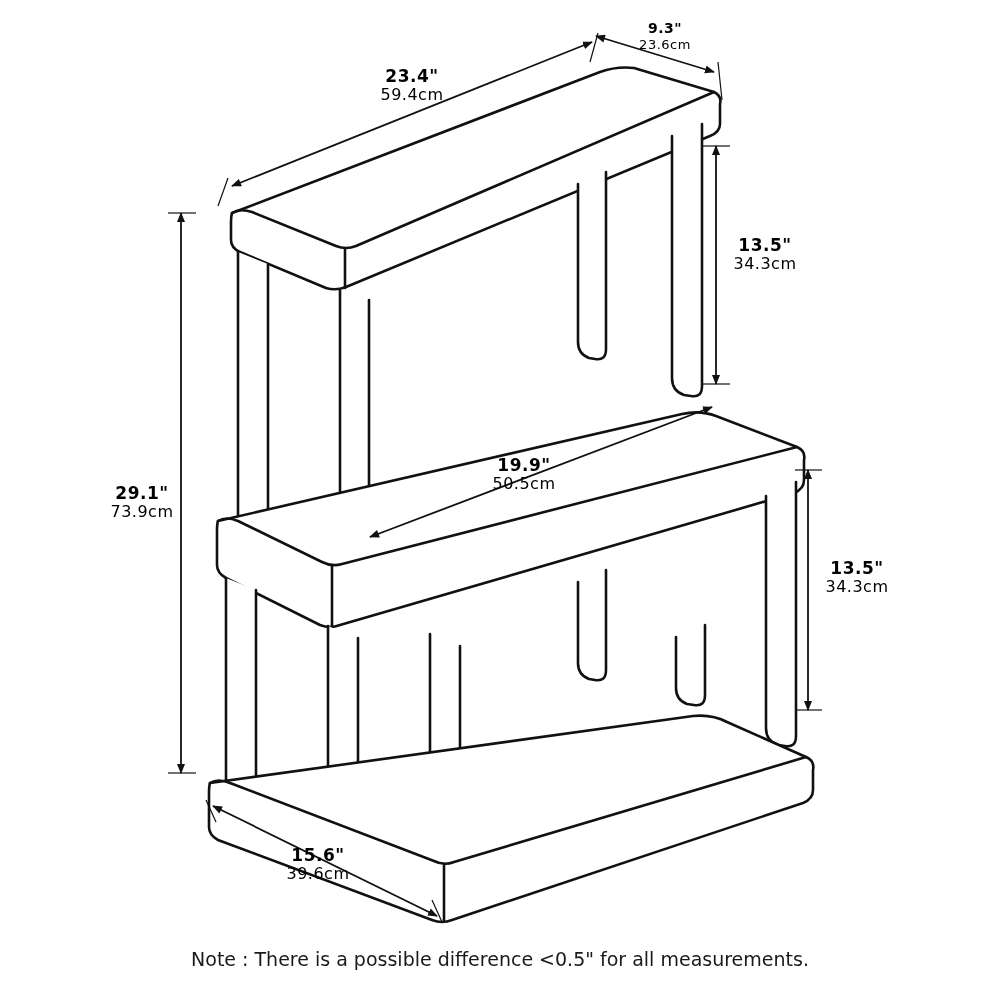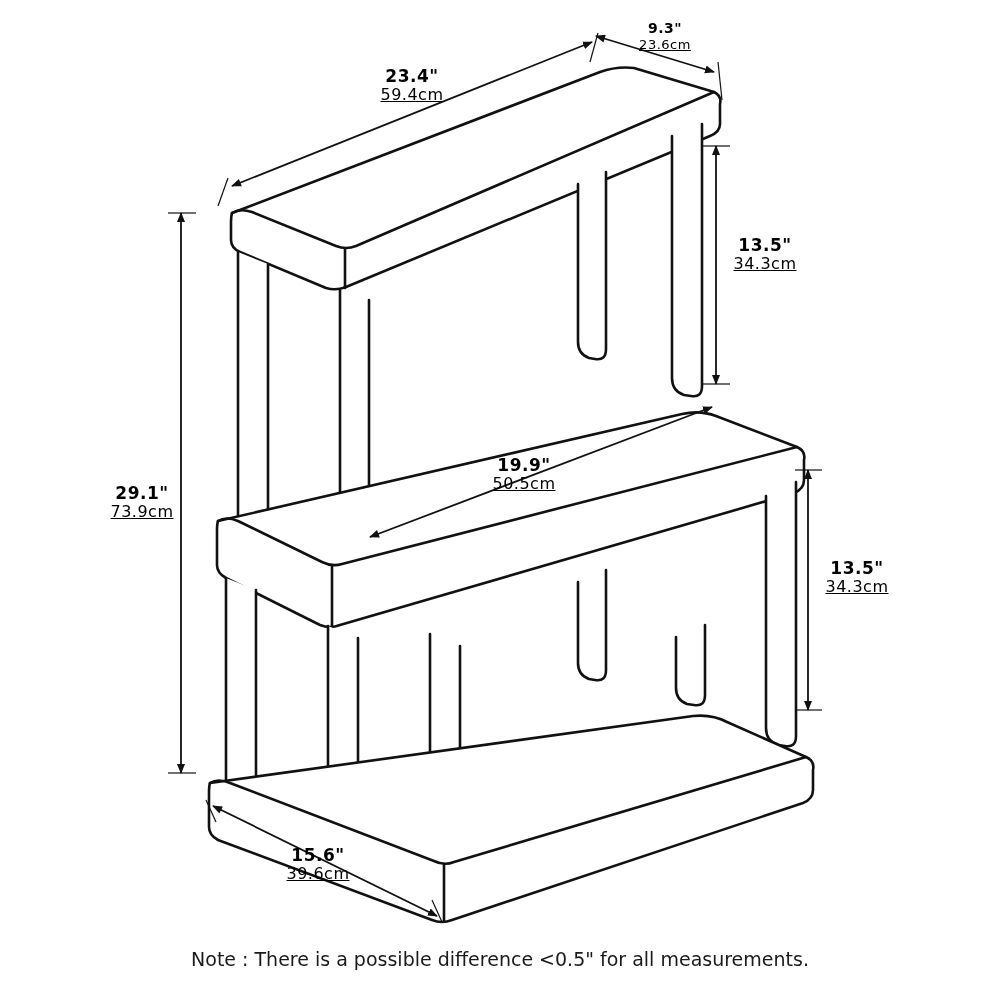--- a/index.html
+++ b/index.html
@@ -35,21 +35,20 @@
   }
   .dim-imperial {
     font-weight: bold;
     font-size: 17px;
     letter-spacing: 0.5px;
   }
   .dim-metric {
     font-weight: normal;
     font-size: 16px;
     letter-spacing: 0.5px;
-    text-decoration: underline;
   }
   .dim-small .dim-imperial { font-size: 14px; }
   .dim-small .dim-metric { font-size: 13px; }
   .note {
     position: absolute;
     left: 0;
     right: 0;
     top: 948px;
     text-align: center;
     font-size: 19px;

